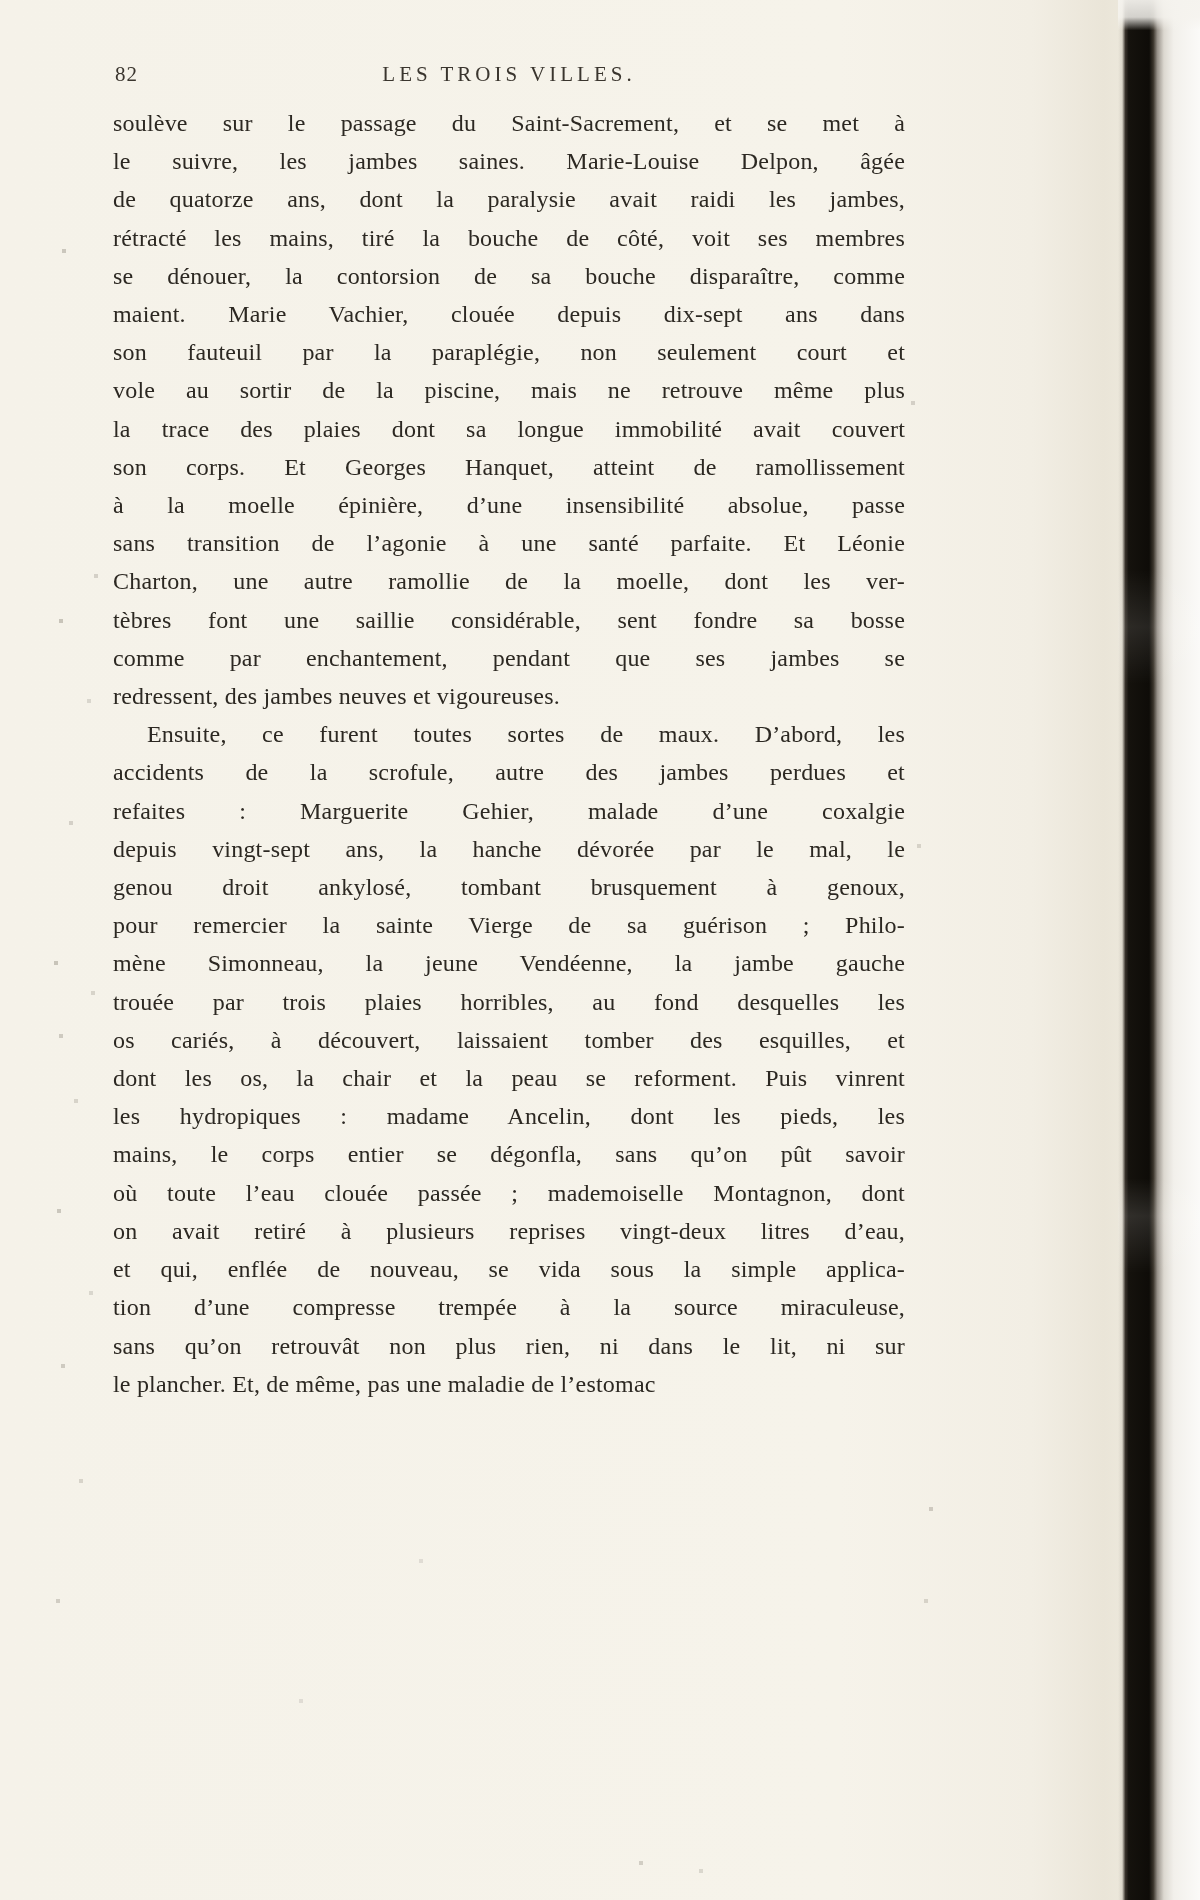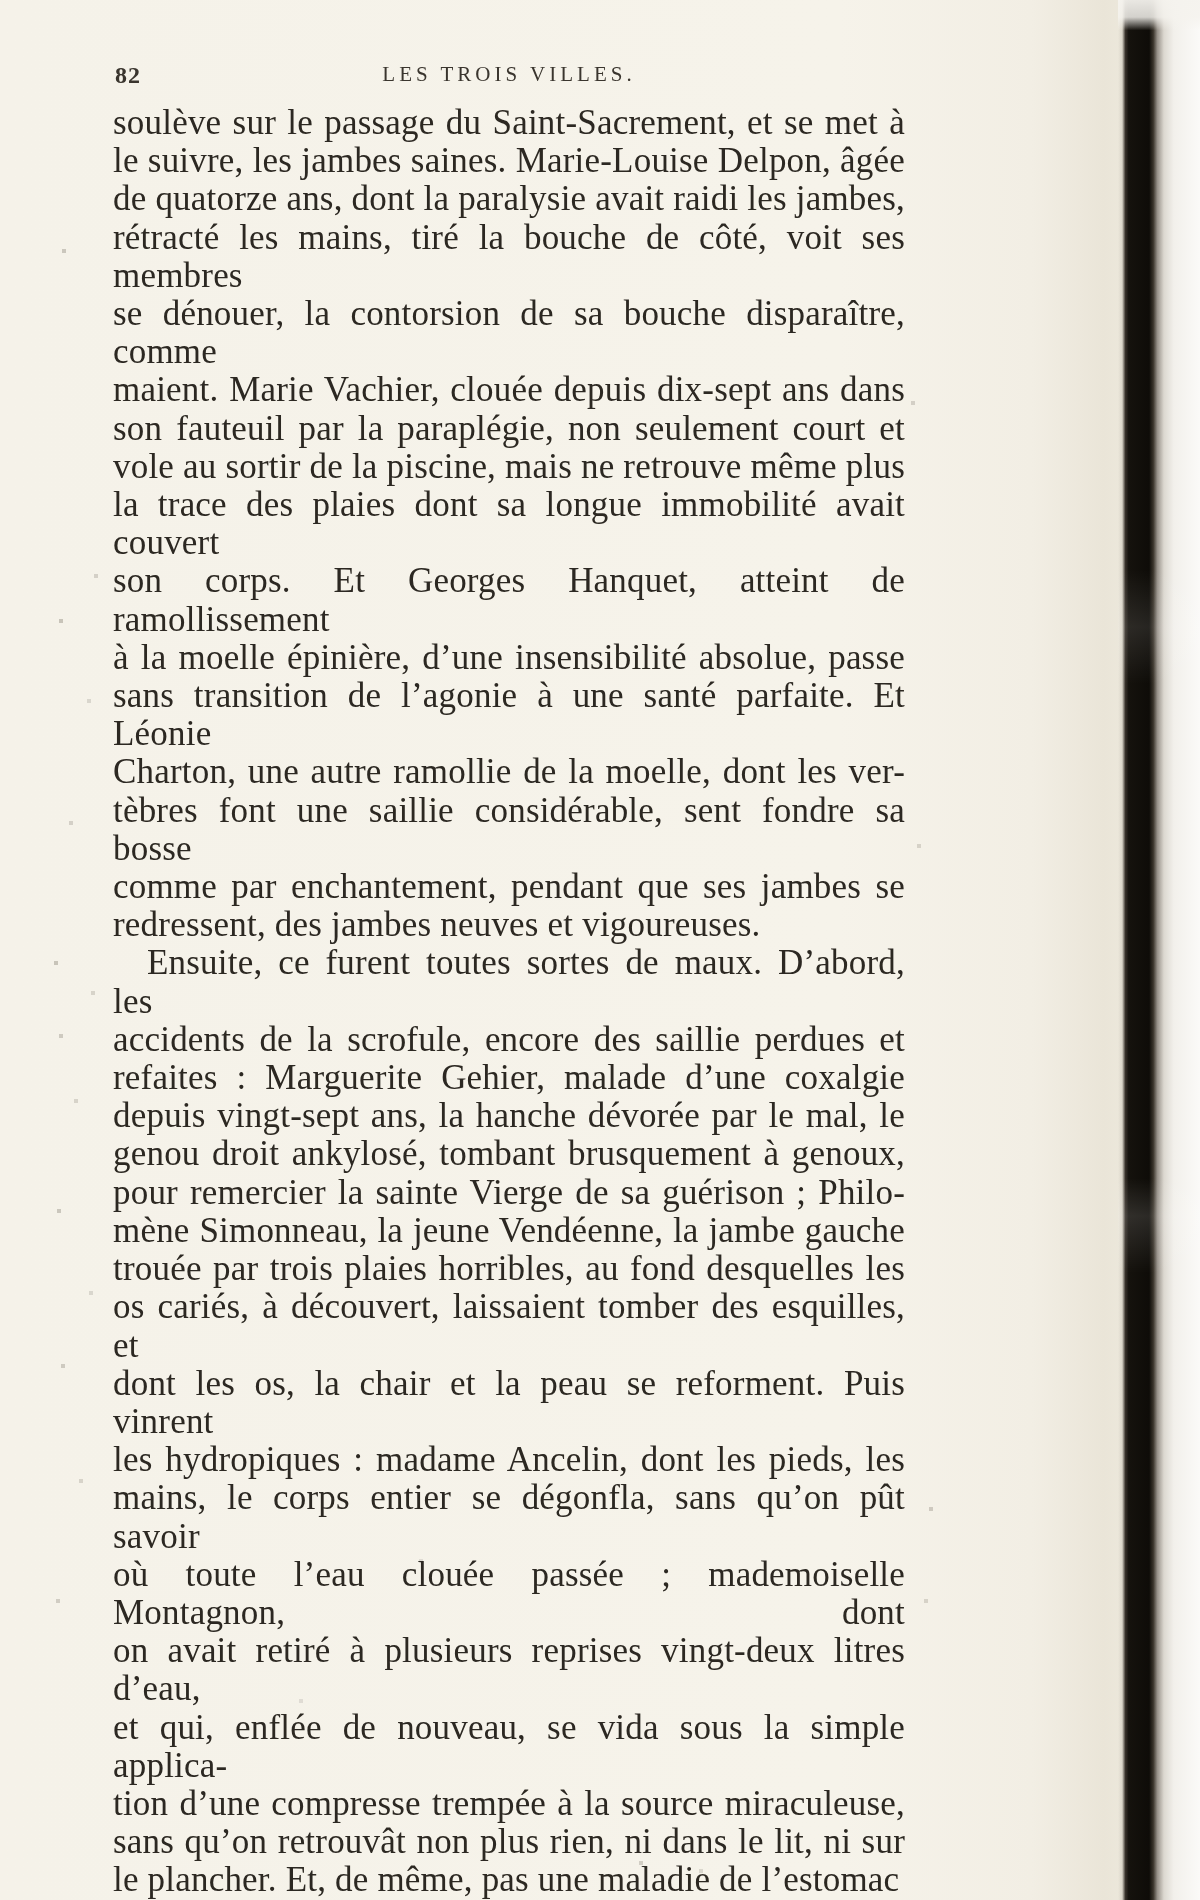--- a/index.html
+++ b/index.html
@@ -89,42 +89,42 @@
     position: absolute;
     top: 62px;
     left: 113px;
     width: 792px;
     height: 30px;
   }
   .page-number {
     position: absolute;
     left: 2px;
     top: 0;
-    font-size: 24px;
-    font-weight: bold;
+    font-size: 21px;
+    font-weight: normal;
     letter-spacing: 1px;
     color: #3a352e;
   }
   .running-title {
     position: absolute;
     left: 0;
     right: 0;
     top: 0;
     text-align: center;
     font-size: 21px;
     font-weight: normal;
     letter-spacing: 4px;
     color: #3a352e;
   }
   .page-body {
     position: absolute;
     top: 104px;
     left: 113px;
     width: 792px;
-    font-size: 35px;
+    font-size: 24px;
     line-height: 38.2px;
     letter-spacing: 0.2px;
   }
   .paragraph {
     margin: 0;
   }
   .line {
     text-align: justify;
     text-align-last: justify;
     white-space: normal;
@@ -161,21 +161,21 @@
         <div class="line">son corps. Et Georges Hanquet, atteint de ramollissement</div>
         <div class="line">à la moelle épinière, d’une insensibilité absolue, passe</div>
         <div class="line">sans transition de l’agonie à une santé parfaite. Et Léonie</div>
         <div class="line">Charton, une autre ramollie de la moelle, dont les ver-</div>
         <div class="line">tèbres font une saillie considérable, sent fondre sa bosse</div>
         <div class="line">comme par enchantement, pendant que ses jambes se</div>
         <div class="line line-last">redressent, des jambes neuves et vigoureuses.</div>
       </div>
       <div class="paragraph">
         <div class="line line-first-indent">Ensuite, ce furent toutes sortes de maux. D’abord, les</div>
-        <div class="line">accidents de la scrofule, encore des saillie perdues et</div>
+        <div class="line">accidents de la scrofule, autre des jambes perdues et</div>
         <div class="line">refaites : Marguerite Gehier, malade d’une coxalgie</div>
         <div class="line">depuis vingt-sept ans, la hanche dévorée par le mal, le</div>
         <div class="line">genou droit ankylosé, tombant brusquement à genoux,</div>
         <div class="line">pour remercier la sainte Vierge de sa guérison ; Philo-</div>
         <div class="line">mène Simonneau, la jeune Vendéenne, la jambe gauche</div>
         <div class="line">trouée par trois plaies horribles, au fond desquelles les</div>
         <div class="line">os cariés, à découvert, laissaient tomber des esquilles, et</div>
         <div class="line">dont les os, la chair et la peau se reforment. Puis vinrent</div>
         <div class="line">les hydropiques : madame Ancelin, dont les pieds, les</div>
         <div class="line">mains, le corps entier se dégonfla, sans qu’on pût savoir</div>

